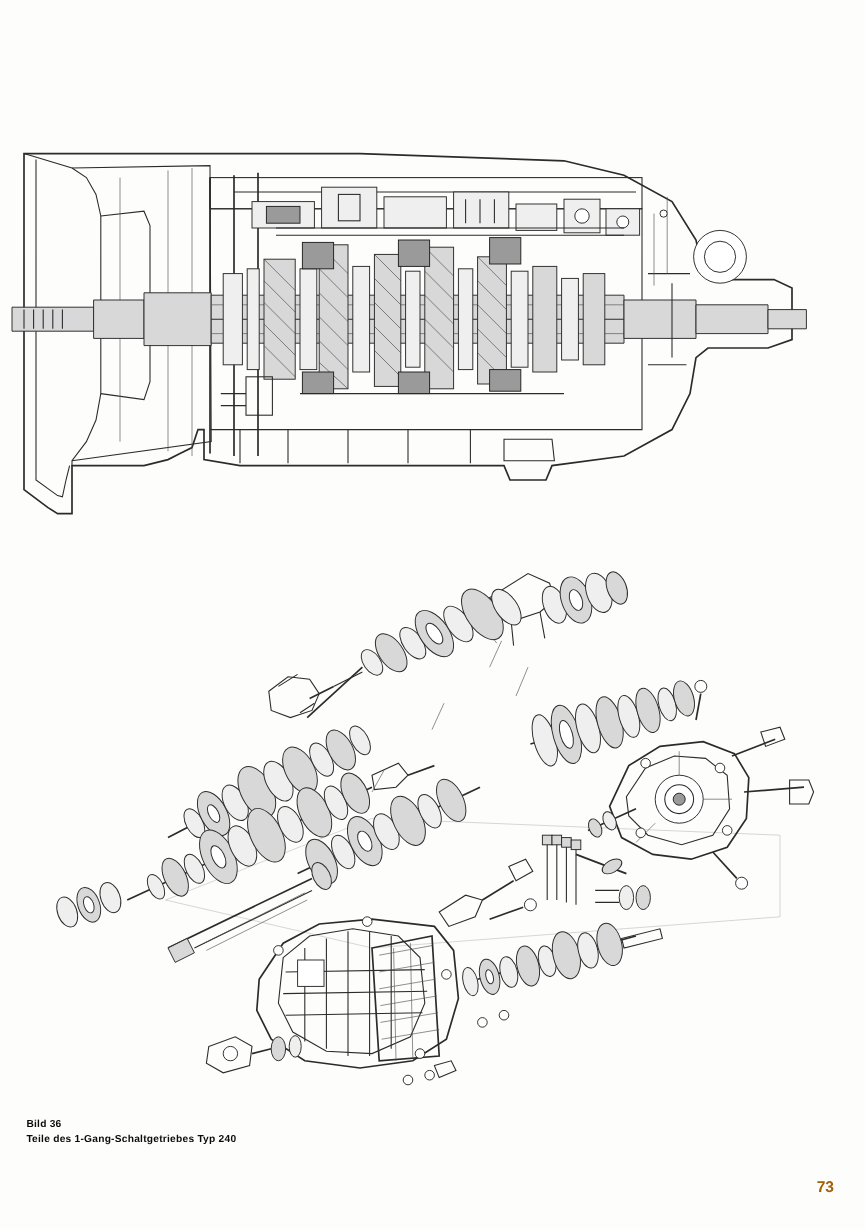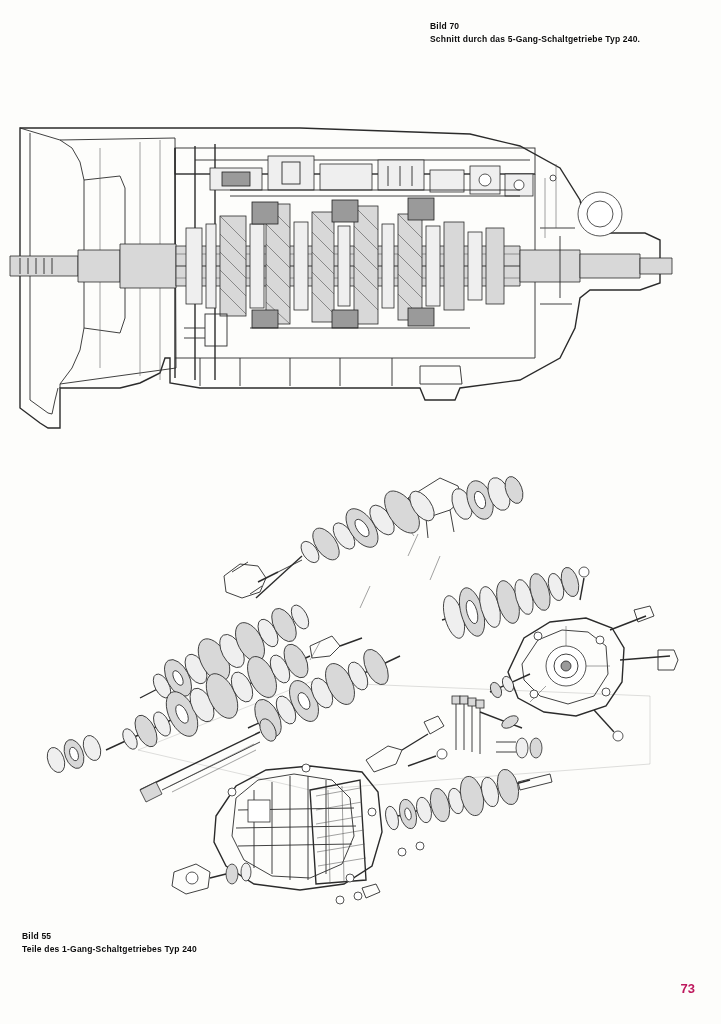--- a/index.html
+++ b/index.html
@@ -40,21 +40,21 @@
   }
   .caption .cap-id { display: block; }
   .caption .cap-text { display: block; }
 
   .page-number {
     position: absolute;
     right: 26px;
     bottom: 28px;
     font-size: 13px;
     font-weight: bold;
-    color: #be185d;
+    color: #a16207;
   }
 
   
   .figure {
     position: absolute;
   }
   #fig-70 {
     left: 0px;
     top: 28px;
     width: 700px;
@@ -80,24 +80,20 @@
   .fillgray { fill: #d8d8d8; stroke: #2b2b2b; stroke-width: 0.8; }
   .filllight { fill: #efefef; stroke: #2b2b2b; stroke-width: 0.8; }
   .filldark { fill: #9a9a9a; stroke: #222; stroke-width: 0.8; }
   .white { fill: #ffffff; stroke: #2b2b2b; stroke-width: 0.8; }
 </style>
 </head>
 <body>
 
 <div class="page">
 
-  <div class="caption caption-top">
-    <span class="cap-id">Bild 70</span>
-    <span class="cap-text">Schnitt durch das 5-Gang-Schaltgetriebe Typ 240.</span>
-  </div>
 
   <div class="figure" id="fig-70">
     <svg viewBox="0 0 700 420" xmlns="http://www.w3.org/2000/svg">
       <defs>
         <pattern id="hatchA" width="6" height="6" patternUnits="userSpaceOnUse" patternTransform="rotate(45)">
           <line x1="0" y1="0" x2="0" y2="6" stroke="#3a3a3a" stroke-width="0.55"></line>
         </pattern>
         <pattern id="hatchB" width="6" height="6" patternUnits="userSpaceOnUse" patternTransform="rotate(-45)">
           <line x1="0" y1="0" x2="0" y2="6" stroke="#3a3a3a" stroke-width="0.55"></line>
         </pattern>
@@ -399,19 +395,19 @@
         <path class="ln" d="M352 428 L366 424 L370 432 L356 438 Z" fill="#efefef"></path>
         <circle class="white" cx="392" cy="392" r="4"></circle>
         <circle class="white" cx="410" cy="386" r="4"></circle>
       </g>
 
       <path class="lnt" d="M398 96 L408 74 M420 120 L430 96 M350 148 L360 126 M300 200 L310 182"></path>
     </svg>
   </div>
 
   <div class="caption caption-bottom">
-    <span class="cap-id">Bild 55</span>
+    <span class="cap-id">Bild 36</span>
     <span class="cap-text">Teile des 1-Gang-Schaltgetriebes Typ 240</span>
   </div>
 
   <div class="page-number">73</div>
 
 </div>
 
 </body></html>

